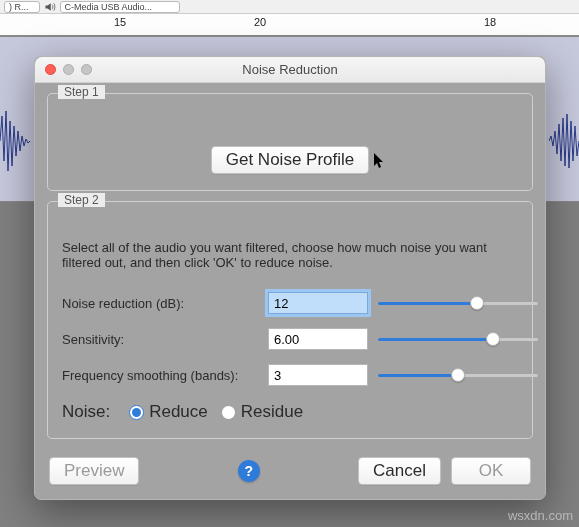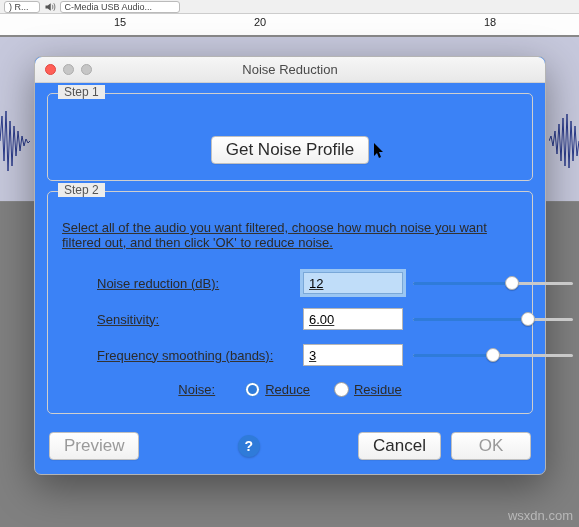--- a/index.html
+++ b/index.html
@@ -54,21 +54,21 @@
     overflow: hidden;
   }
   .wave-right {
     position: absolute; right: 0; top: 106px; width: 30px; height: 70px;
     overflow: hidden;
   }
   
   .dialog {
     position: absolute; left: 34px; top: 56px;
     width: 512px;
-    background: #3b82f6;
+    background: #a3a3a3;
     border: 1px solid #b4b4b4;
     border-radius: 7px;
     box-shadow: 0 12px 40px rgba(0,0,0,0.4);
   }
   .titlebar {
     height: 26px;
     border-bottom: 1px solid #d0d0d0;
     display: flex; align-items: center;
     position: relative;
     border-top-left-radius: 7px; border-top-right-radius: 7px;
@@ -81,22 +81,21 @@
   .tl-zoom  { background: #c6c6c6; border: 1px solid #adadad; }
   .titlebar .title {
     position: absolute; left: 0; right: 0; text-align: center;
     font-size: 13px; color: #4a4a4a; pointer-events: none;
   }
   .fieldset {
     margin: 10px 12px;
     border: 1px solid #cfcfcf;
     border-radius: 5px;
     position: relative;
-    padding-top: 16px;
-    text-decoration: underline;
+    padding-top: 26px;
   }
   .fieldset .legend {
     position: absolute; top: -9px; left: 10px;
     background: #ececec;
     padding: 0 6px;
     font-size: 12px; color: #555;
   }
   .step1-body { padding: 12px 14px 16px; font-size: 13px; color: #2b2b2b; line-height: 1.45; }
   .btn {
     background: linear-gradient(#ffffff,#f1f1f1);
@@ -114,21 +113,20 @@
     pointer-events: none;
   }
   .step2-body { padding: 12px 14px 16px; font-size: 13px; color: #2b2b2b; }
   .grid {
     display: grid;
     grid-template-columns: 196px 100px 160px;
     column-gap: 10px;
     row-gap: 14px;
     align-items: center;
     margin-top: 22px;
-    margin-left: 35px;
   }
   .grid label { font-size: 13px; }
   .grid input[type="text"] {
     width: 100px; height: 22px;
     border: 1px solid #b6b6b6;
     background: #fff;
     padding: 0 5px;
     font-size: 13px;
   }
   .grid input[type="text"].focused {
@@ -148,22 +146,22 @@
     background: #2f7bd9; border-radius: 2px;
   }
   .slider .thumb {
     position: absolute; top: 1px; width: 14px; height: 14px;
     background: #fff; border: 1px solid #b0b0b0; border-radius: 50%;
     transform: translateX(-50%);
     box-shadow: 0 1px 1px rgba(0,0,0,0.2);
   }
   .radio-row {
     text-align: center; margin-top: 16px;
-    display: flex; justify-content: center; align-items: center; gap: 24px;
-    font-size: 13px;
+    display: flex; align-items: center; gap: 13px;
+    font-size: 17px;
   }
   .radio-label { margin-right: 6px; }
   .radio-opt { display: inline-flex; align-items: center; gap: 5px; }
   .radio {
     width: 15px; height: 15px; border-radius: 50%;
     border: 1px solid #9a9a9a; background: #fff; display: inline-block;
     position: relative;
   }
   .radio.checked { border-color: #2f7bd9; }
   .radio.checked::after {

